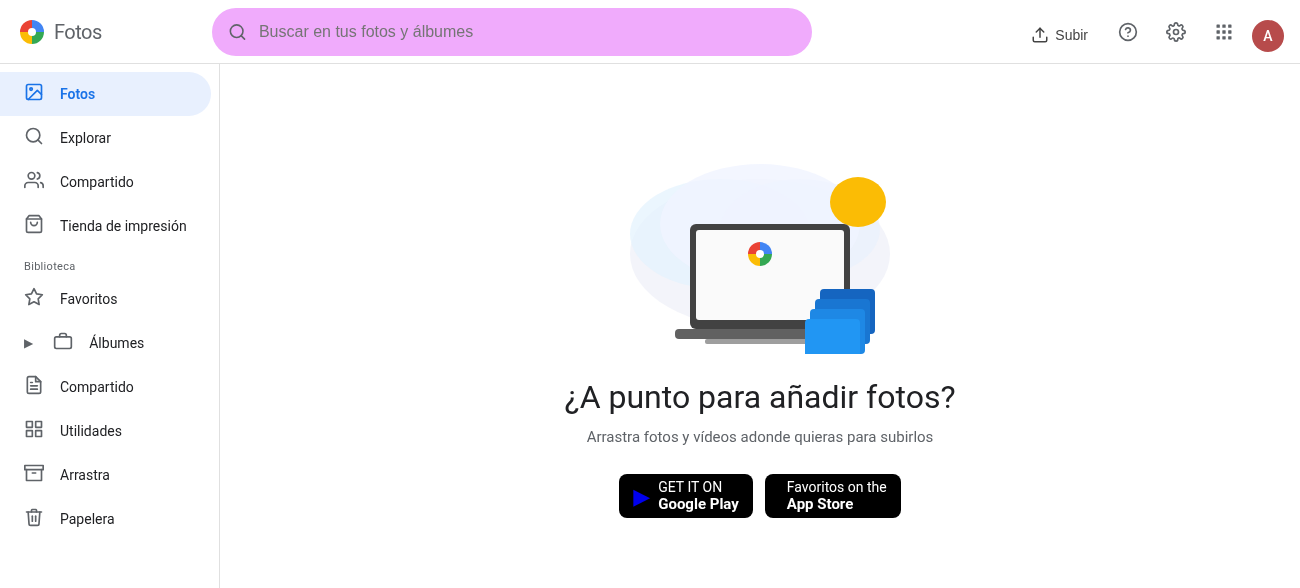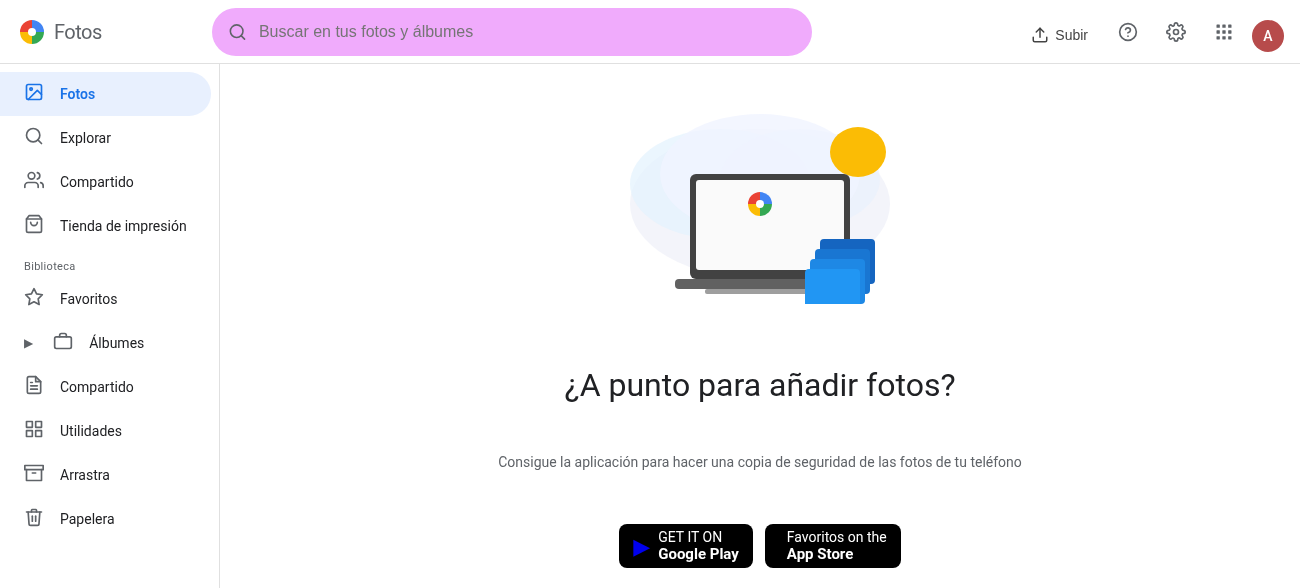--- a/index.html
+++ b/index.html
@@ -147,21 +147,21 @@
       font-size: 12px;
       color: #5f6368;
     }
 
     
     .content {
       flex: 1;
       display: flex;
       flex-direction: column;
       align-items: center;
-      justify-content: space-between;
+      justify-content: center;
       padding: 20px;
       overflow-y: auto;
       background: #fff;
     }
     .empty-illustration {
       width: 320px;
       height: 220px;
       margin-bottom: 24px;
       position: relative;
     }
@@ -422,22 +422,22 @@
         </g>
 
         <rect x="220" y="155" width="55" height="45" rx="4" fill="#1565c0"></rect>
         <rect x="215" y="165" width="55" height="45" rx="4" fill="#1976d2"></rect>
         <rect x="210" y="175" width="55" height="45" rx="4" fill="#1e88e5"></rect>
         <rect x="205" y="185" width="55" height="40" rx="4" fill="#2196f3"></rect>
       </svg>
     </div>
 
     <h1 class="content-title">¿A punto para añadir fotos?</h1>
-
-    <p class="app-cta-text">Consigue la aplicación para hacer una copia de seguridad de las fotos de tu teléfono</p>
+    <p class="content-subtitle">Arrastra fotos y vídeos adonde quieras para subirlos</p>
+
 
     <div class="app-badges">
 
       <a class="badge" href="#">
         <span style="font-size:22px;">▶</span>
         <div class="badge-text-group">
           <span class="badge-small">GET IT ON</span>
           <span class="badge-large">Google Play</span>
         </div>
       </a>

